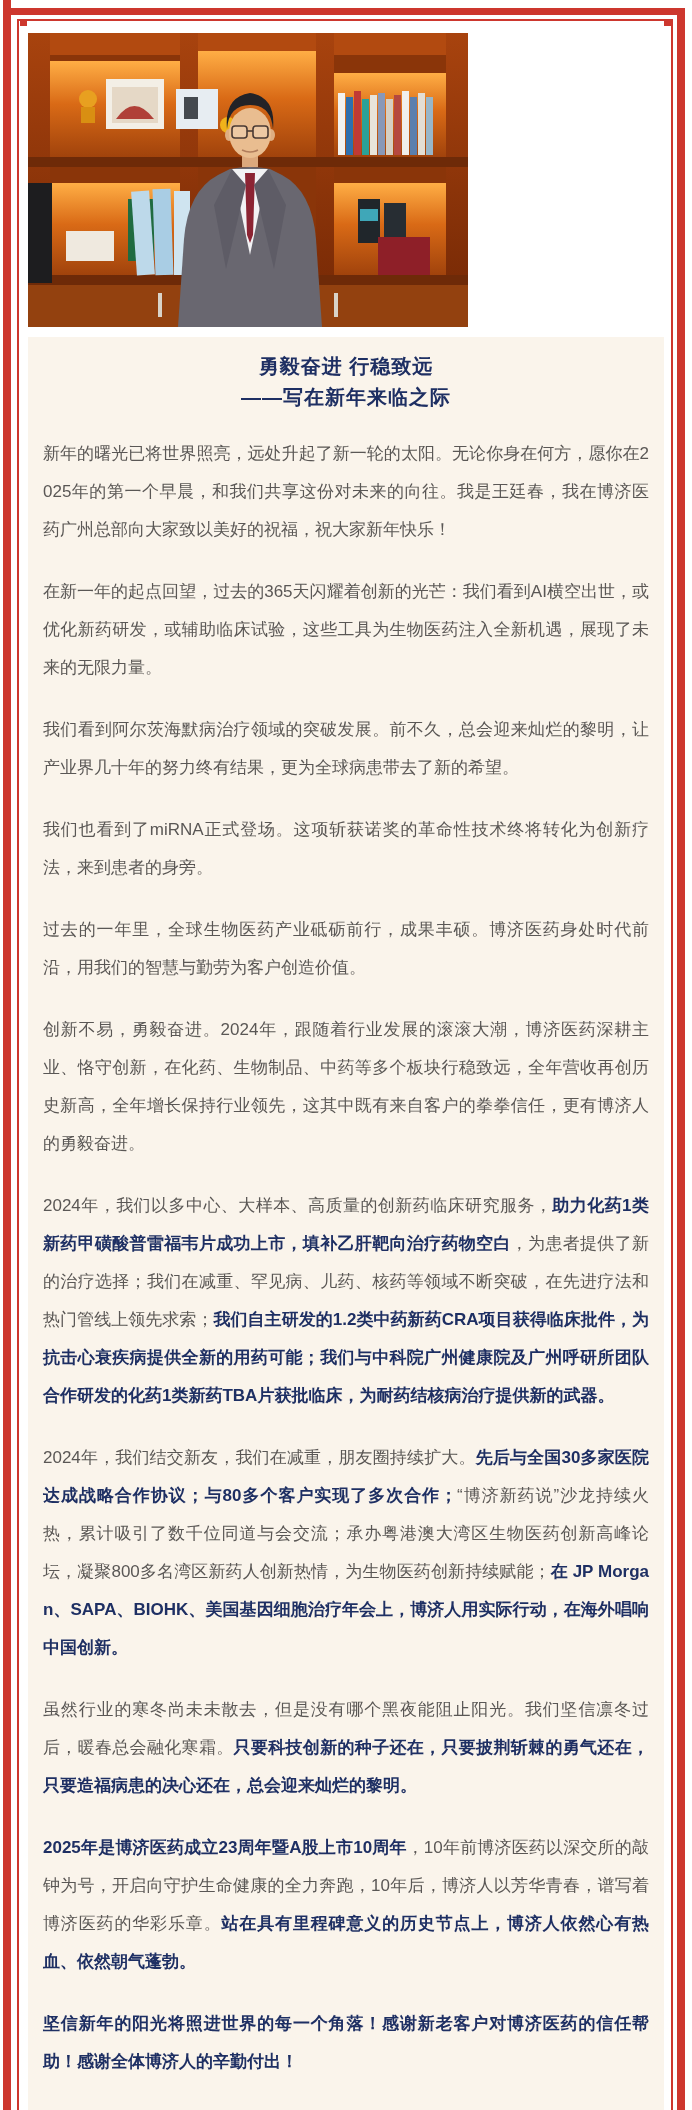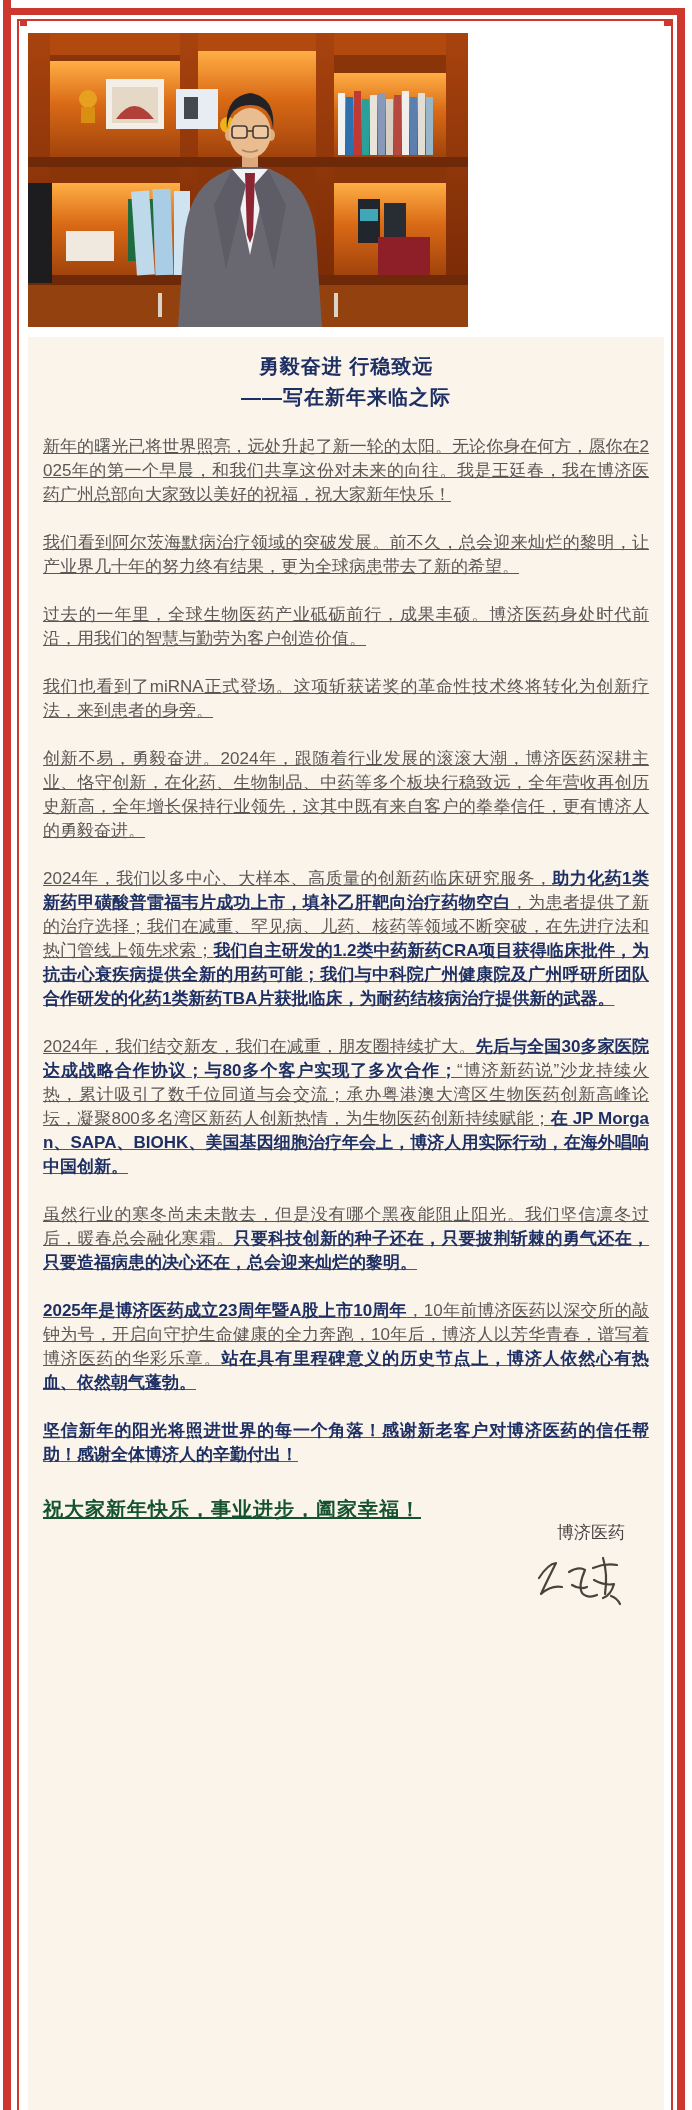--- a/index.html
+++ b/index.html
@@ -20,22 +20,22 @@
   #sq-tr { left:664px; top:19px; }
 
   .photo { position:absolute; left:28px; top:33px; width:440px; height:294px; overflow:hidden; }
 
   .card {
     position:absolute; left:28px; top:337px; width:636px; height:2033px;
     background:#faf4eb; padding:14px 15px 0 15px;
   }
   .title { text-align:center; color:#1e2f63; font-weight:bold; font-size:20px; line-height:31px; letter-spacing:1px; }
   .body p {
-    font-size:17px; line-height:24px; color:#5a5755;
-    text-align:justify; margin-top:24px; word-break:break-all;text-decoration:underline;
+    font-size:17px; line-height:38px; color:#5a5755;
+    text-align:justify; margin-top:24px; word-break:break-all;
   }
   .body p.first { margin-top:22px; }
   .em { color:#1e2f63; font-weight:bold; }
   p.blessing { color:#14532d; font-weight:bold; font-size:20px; margin-top:30px; text-align:left; letter-spacing:1px; }
   .signoff { text-align:right; padding-right:24px; font-size:17px; color:#474443; }
   .sigwrap { margin-top:8px; text-align:right; padding-right:18px; }
 </style>
 </head>
 <body>
 
@@ -143,23 +143,24 @@
   </div>
 
   <div class="card">
     <div class="title">
       <div>勇毅奋进 行稳致远</div>
       <div>——写在新年来临之际</div>
     </div>
 
     <div class="body">
       <p class="first">新年的曙光已将世界照亮，远处升起了新一轮的太阳。无论你身在何方，愿你在2025年的第一个早晨，和我们共享这份对未来的向往。我是王廷春，我在博济医药广州总部向大家致以美好的祝福，祝大家新年快乐！</p>
+      <p>在新一年的起点回望，过去的365天闪耀着创新的光芒：我们看到AI横空出世，或优化新药研发，或辅助临床试验，这些工具为生物医药注入全新机遇，展现了未来的无限力量。</p>
       <p>我们看到阿尔茨海默病治疗领域的突破发展。前不久，总会迎来灿烂的黎明，让产业界几十年的努力终有结果，更为全球病患带去了新的希望。</p>
+      <p>我们也看到了miRNA正式登场。这项斩获诺奖的革命性技术终将转化为创新疗法，来到患者的身旁。</p>
       <p>过去的一年里，全球生物医药产业砥砺前行，成果丰硕。博济医药身处时代前沿，用我们的智慧与勤劳为客户创造价值。</p>
-      <p>我们也看到了miRNA正式登场。这项斩获诺奖的革命性技术终将转化为创新疗法，来到患者的身旁。</p>
       <p>创新不易，勇毅奋进。2024年，跟随着行业发展的滚滚大潮，博济医药深耕主业、恪守创新，在化药、生物制品、中药等多个板块行稳致远，全年营收再创历史新高，全年增长保持行业领先，这其中既有来自客户的拳拳信任，更有博济人的勇毅奋进。</p>
       <p><span>2024年，我们以多中心、大样本、高质量的创新药临床研究服务，</span><b class="em">助力化药1类新药甲磺酸普雷福韦片成功上市，填补乙肝靶向治疗药物空白</b><span>，为患者提供了新的治疗选择；我们在减重、罕见病、儿药、核药等领域不断突破，在先进疗法和热门管线上领先求索；</span><b class="em">我们自主研发的1.2类中药新药CRA项目获得临床批件，为抗击心衰疾病提供全新的用药可能；我们与中科院广州健康院及广州呼研所团队合作研发的化药1类新药TBA片获批临床，为耐药结核病治疗提供新的武器。</b></p>
       <p><span>2024年，我们结交新友，我们在减重，朋友圈持续扩大。</span><b class="em">先后与全国30多家医院达成战略合作协议；与80多个客户实现了多次合作；</b><span>“博济新药说”沙龙持续火热，累计吸引了数千位同道与会交流；承办粤港澳大湾区生物医药创新高峰论坛，凝聚800多名湾区新药人创新热情，为生物医药创新持续赋能；</span><b class="em">在 JP Morgan、SAPA、BIOHK、美国基因细胞治疗年会上，博济人用实际行动，在海外唱响中国创新。</b></p>
       <p><span>虽然行业的寒冬尚未未散去，但是没有哪个黑夜能阻止阳光。我们坚信凛冬过后，暖春总会融化寒霜。</span><b class="em">只要科技创新的种子还在，只要披荆斩棘的勇气还在，只要造福病患的决心还在，总会迎来灿烂的黎明。</b></p>
       <p><b class="em">2025年是博济医药成立23周年暨A股上市10周年</b><span>，10年前博济医药以深交所的敲钟为号，开启向守护生命健康的全力奔跑，10年后，博济人以芳华青春，谱写着博济医药的华彩乐章。</span><b class="em">站在具有里程碑意义的历史节点上，博济人依然心有热血、依然朝气蓬勃。</b></p>
       <p><b class="em">坚信新年的阳光将照进世界的每一个角落！感谢新老客户对博济医药的信任帮助！感谢全体博济人的辛勤付出！</b></p>
       <p class="blessing">祝大家新年快乐，事业进步，阖家幸福！</p>
     </div>
 
     <div class="signoff">博济医药</div>

